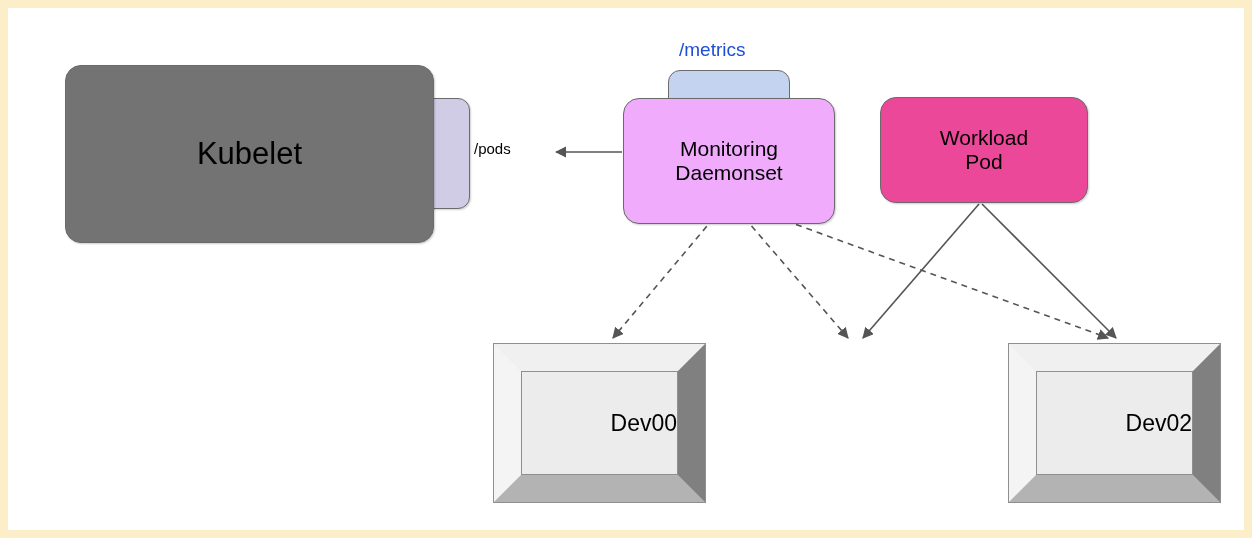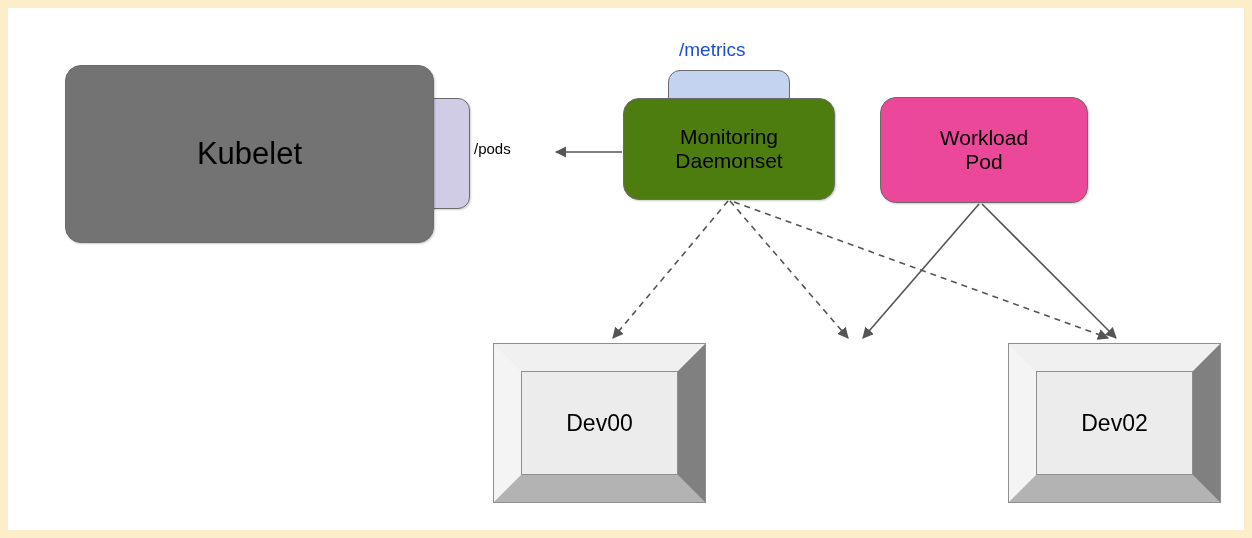--- a/index.html
+++ b/index.html
@@ -82,22 +82,22 @@
     font-size: 15px;
     color: #000000;
     white-space: nowrap;
     z-index: 4;
   }
 
   #monitoring-daemonset-box {
     left: 615px;
     top: 90px;
     width: 212px;
-    height: 102px;
-    background: #4d7c0f;
+    height: 126px;
+    background: #f0abfc;
     z-index: 2;
   }
   #monitoring-daemonset-box .node-label { font-size: 21px; }
 
   #metrics-tab {
     left: 660px;
     top: 62px;
     width: 122px;
     height: 36px;
     background: #c4d3f0;
@@ -159,21 +159,21 @@
     position: absolute;
     left: 28px;
     top: 28px;
     right: 28px;
     bottom: 28px;
     background: #ececec;
     border: 1px solid #8f8f8f;
     box-sizing: border-box;
     display: flex;
     align-items: center;
-    justify-content: center;
+    justify-content: flex-end;
     z-index: 3;
   }
   .device-face .node-label { font-size: 23px; }
   
   .device-right {
     position: absolute;
     right: 0;
     top: 0;
     width: 28px;
     height: 100%;

